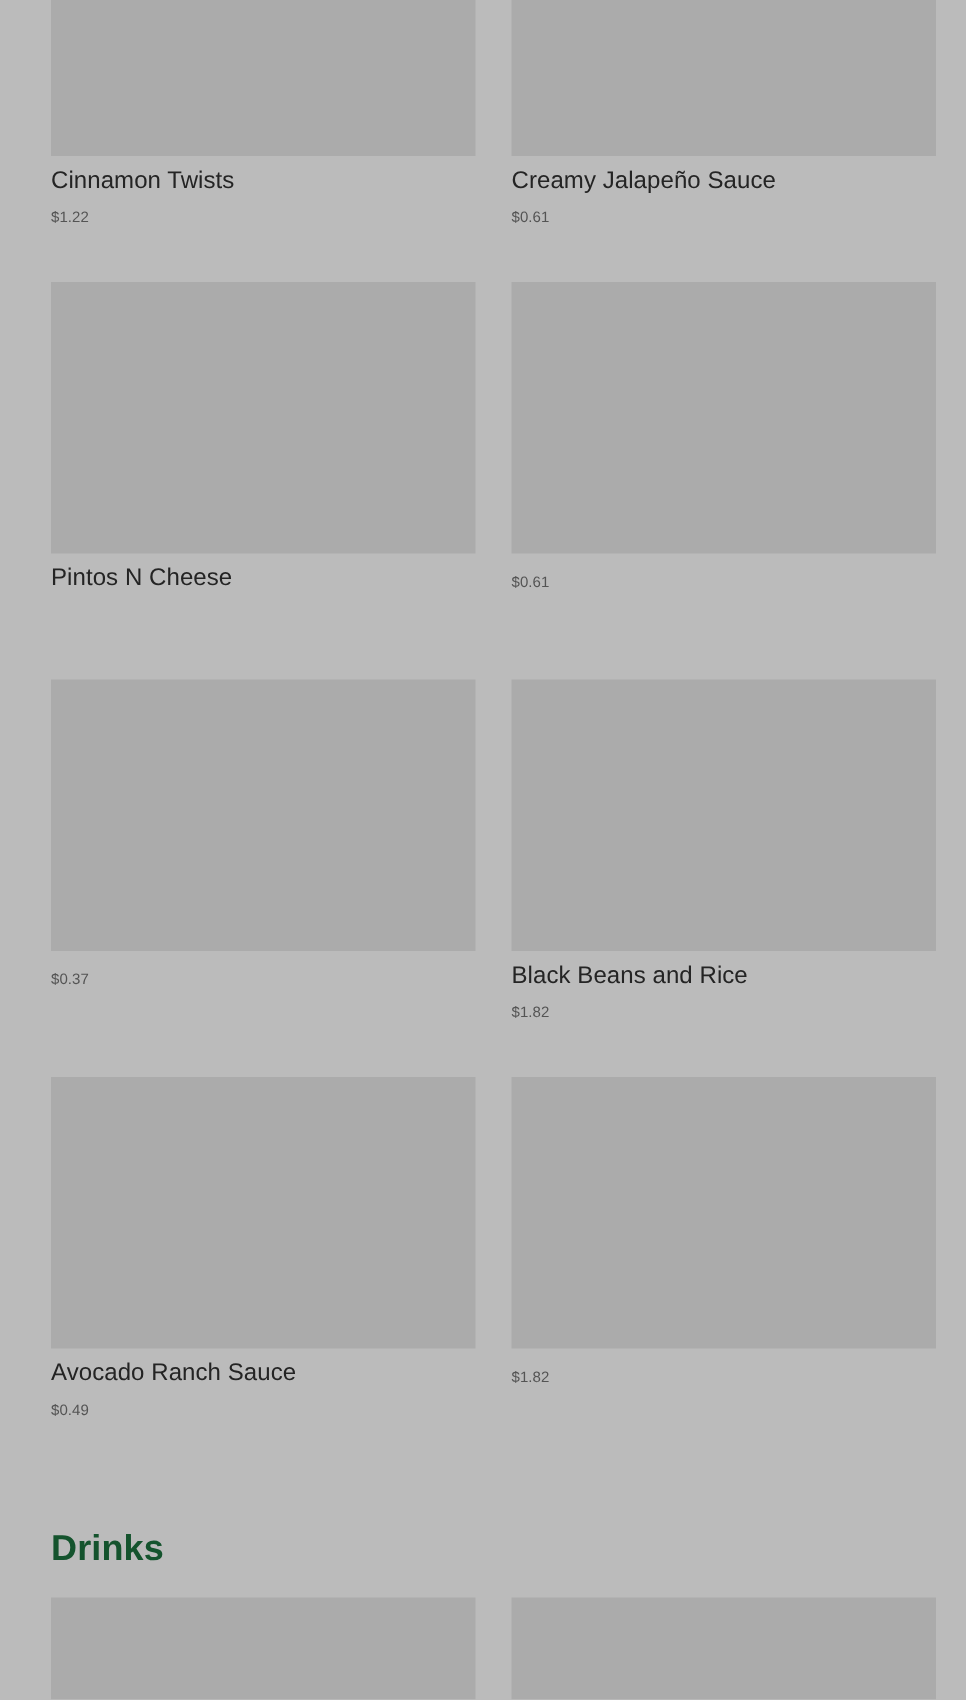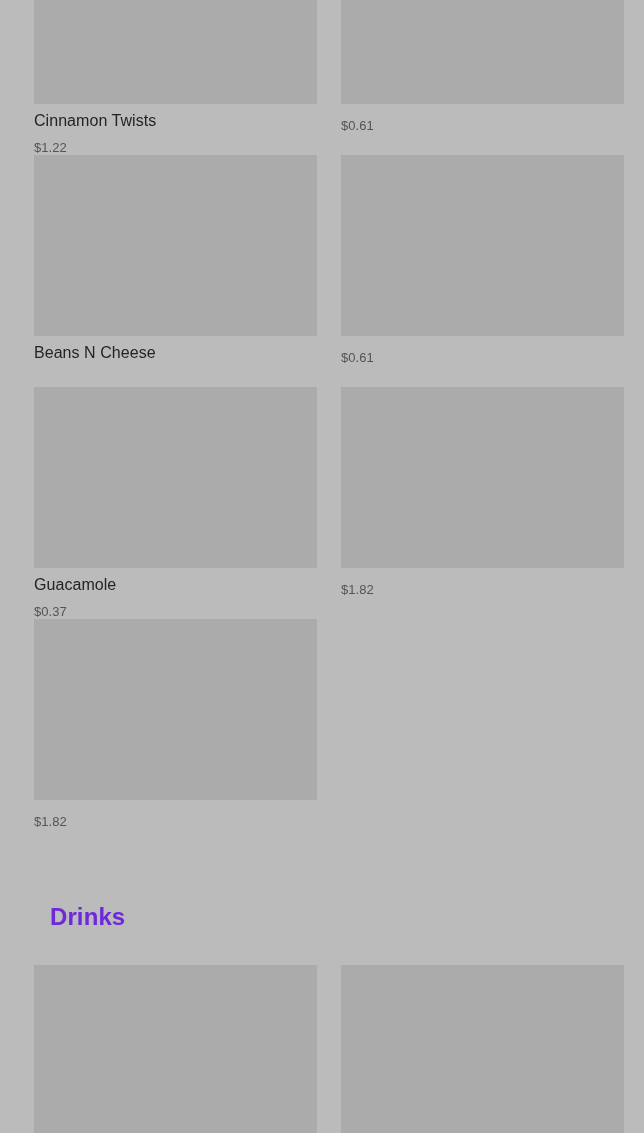--- a/index.html
+++ b/index.html
@@ -33,23 +33,23 @@
 
   .menu-section {
     padding: 0 34px;
     box-sizing: border-box;
     width: 644px;
   }
 
   .section-heading {
     font-size: 24px;
     font-weight: bold;
-    color: #6d28d9;
+    color: #14532d;
     letter-spacing: 0.1px;
-    margin: 16px;
+    margin: 0;
     padding: 36px 0 18px 0;
     line-height: 1.15;
   }
 
   .item-grid {
     display: grid;
     grid-template-columns: 283px 283px;
     column-gap: 24px;
     row-gap: 0px;
   }
@@ -62,36 +62,36 @@
 
   .item-thumb {
     width: 283px;
     height: 181px;
     background: #ababab;
     display: block;
   }
 
   .item-meta {
     padding-top: 6px;
-    height: 51px;
+    height: 84px;
     box-sizing: border-box;
   }
 
   .item-name {
     font-size: 16px;
     font-weight: 400;
     color: #242424;
     line-height: 1.3;
     margin: 0;
     padding-top: 1px;
     letter-spacing: 0.05px;
   }
 
   .item-price {
-    font-size: 13px;
+    font-size: 10px;
     font-weight: 400;
     color: #545454;
     line-height: 1.35;
     margin: 0;
     padding-top: 7px;
     letter-spacing: 0.05px;
   }
 </style>
 </head>
 <body>
@@ -106,53 +106,61 @@
           <div class="item-thumb"></div>
           <div class="item-meta">
             <p class="item-name">Cinnamon Twists</p>
             <p class="item-price">$1.22</p>
           </div>
         </div>
 
         <div class="menu-item">
           <div class="item-thumb"></div>
           <div class="item-meta">
+            <p class="item-name">Creamy Jalapeño Sauce</p>
             <p class="item-price">$0.61</p>
           </div>
         </div>
 
         <div class="menu-item">
           <div class="item-thumb"></div>
           <div class="item-meta">
-            <p class="item-name">Beans N Cheese</p>
+            <p class="item-name">Pintos N Cheese</p>
           </div>
         </div>
 
         <div class="menu-item">
           <div class="item-thumb"></div>
           <div class="item-meta">
             <p class="item-price">$0.61</p>
           </div>
         </div>
 
         <div class="menu-item">
           <div class="item-thumb"></div>
           <div class="item-meta">
-            <p class="item-name">Guacamole</p>
             <p class="item-price">$0.37</p>
           </div>
         </div>
 
         <div class="menu-item">
           <div class="item-thumb"></div>
           <div class="item-meta">
+            <p class="item-name">Black Beans and Rice</p>
             <p class="item-price">$1.82</p>
           </div>
         </div>
 
+        <div class="menu-item">
+          <div class="item-thumb"></div>
+          <div class="item-meta">
+            <p class="item-name">Avocado Ranch Sauce</p>
+            <p class="item-price">$0.49</p>
+          </div>
+        </div>
 
         <div class="menu-item">
           <div class="item-thumb"></div>
           <div class="item-meta">
             <p class="item-price">$1.82</p>
           </div>
         </div>
 
       </div>
     </section>

